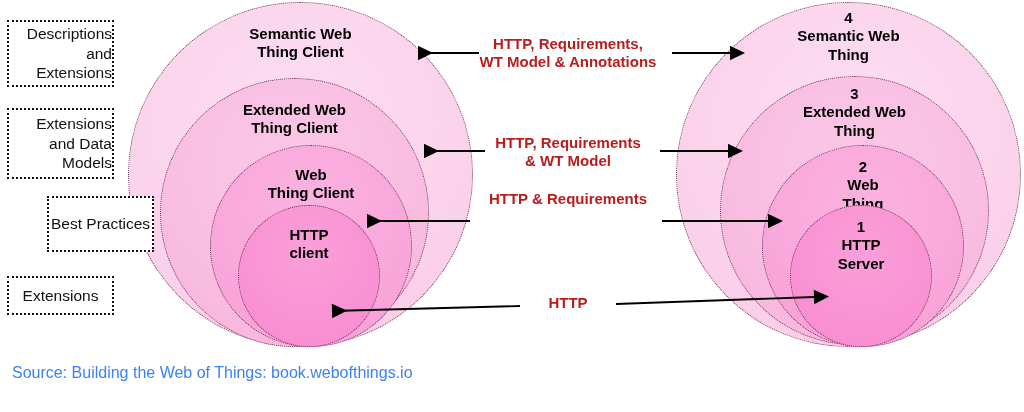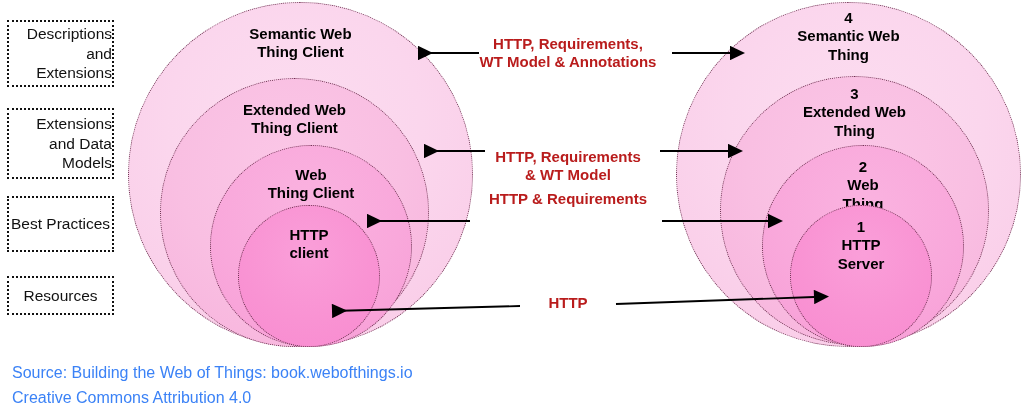--- a/index.html
+++ b/index.html
@@ -28,21 +28,21 @@
     justify-content: center;
     text-align: right;
     color: #111111;
     font-size: 15.5px;
     line-height: 1.28;
     font-family: "Liberation Sans", sans-serif;
     z-index: 6;
   }
   #layer-box-0 { top: 20px;  width: 107px; height: 67px; }
   #layer-box-1 { top: 108px; width: 107px; height: 71px; }
-  #layer-box-2 { top: 196px; width: 107px; height: 56px; }
+  #layer-box-2 { top: 196px; width: 107px; height: 56px; margin-left: 40px; }
   #layer-box-3 { top: 276px; width: 107px; height: 39px; }
 
   
   .circle-group {
     position: absolute;
     top: 0;
     height: 360px;
   }
   #client-group { left: 128px; width: 345px; }
   #server-group { left: 676px; width: 345px; }
@@ -131,21 +131,21 @@
     text-align: center;
     font-weight: bold;
     font-size: 15px;
     line-height: 1.22;
     color: #b91c1c;
     white-space: pre-line;
     z-index: 7;
     background: transparent;
   }
   #arrow-caption-0 { left: 452px; top: 35px;  width: 232px; }
-  #arrow-caption-1 { left: 462px; top: 148px; width: 212px; }
+  #arrow-caption-1 { left: 462px; top: 134px; width: 212px; }
   #arrow-caption-2 { left: 470px; top: 190px; width: 196px; text-align: center; }
   #arrow-caption-3 { left: 516px; top: 294px; width: 104px; }
 
   
   #source-note {
     position: absolute;
     left: 12px;
     top: 361px;
     color: #3b82f6;
     font-size: 16px;
@@ -158,21 +158,21 @@
 <body>
 
 <div id="layer-box-0" class="layer-box">Descriptions
 and
 Extensions</div>
 <div id="layer-box-1" class="layer-box">Extensions
 and Data
 Models</div>
 <div id="layer-box-2" class="layer-box">Best
 Practices</div>
-<div id="layer-box-3" class="layer-box">Resources</div>
+<div id="layer-box-3" class="layer-box">Extensions</div>
 
 <div id="client-group" class="circle-group">
   <div id="client-ring-4" class="ring">
     <span class="ring-label">Semantic Web
 Thing Client</span>
   </div>
   <div id="client-ring-3" class="ring">
     <span class="ring-label">Extended Web
 Thing Client</span>
   </div>
@@ -234,14 +234,13 @@
 
 <div id="arrow-caption-0" class="arrow-caption">HTTP, Requirements,
 WT Model &amp; Annotations</div>
 <div id="arrow-caption-1" class="arrow-caption">HTTP, Requirements
 &amp; WT Model</div>
 <div id="arrow-caption-2" class="arrow-caption">HTTP &amp; Requirements</div>
 <div id="arrow-caption-3" class="arrow-caption">HTTP</div>
 
 <div id="source-note">
   <div>Source: Building the Web of Things: book.webofthings.io</div>
-  <div>Creative Commons Attribution 4.0</div>
 </div>
 
 </body></html>

